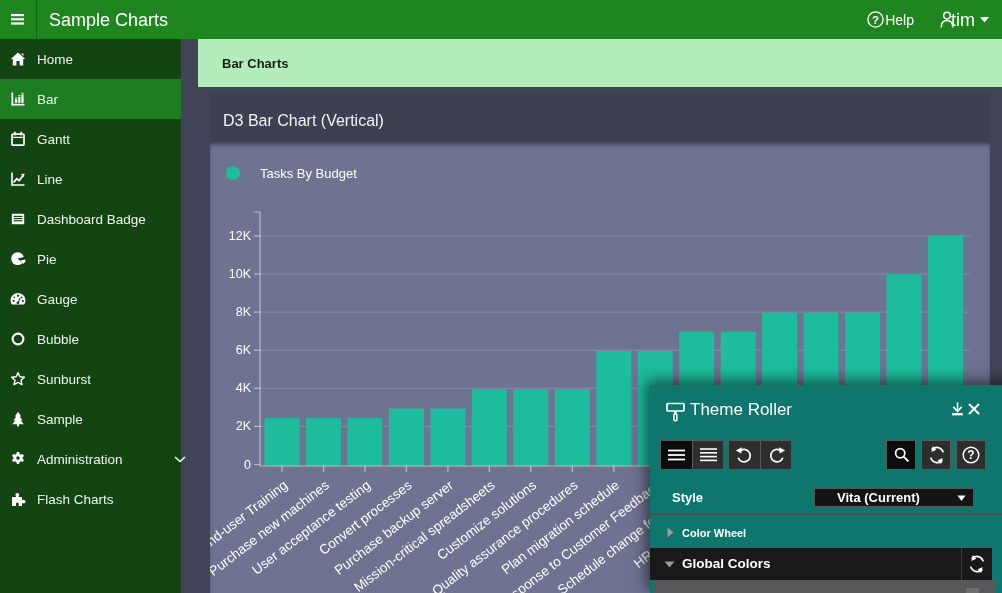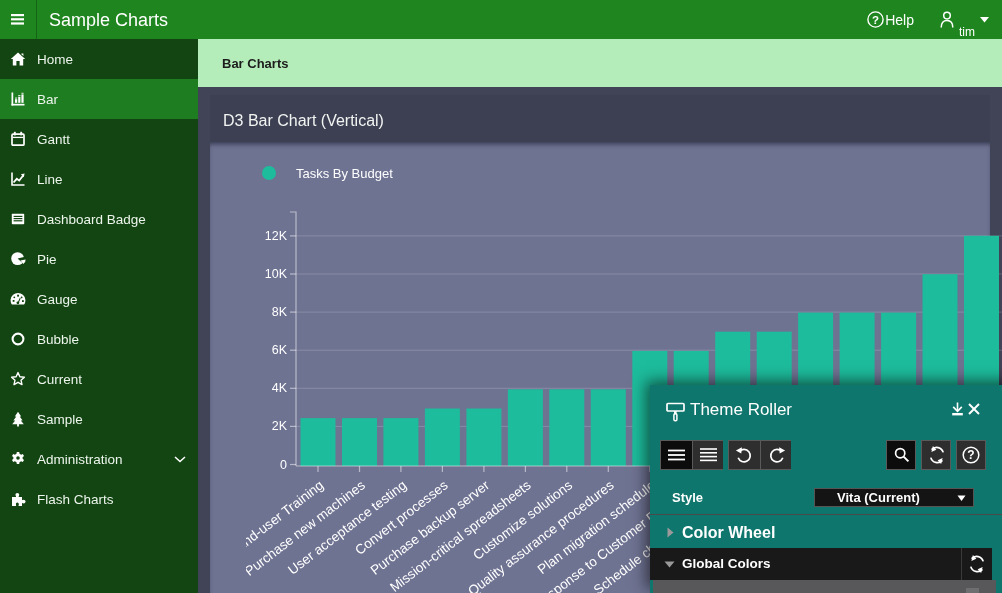--- a/index.html
+++ b/index.html
@@ -7,32 +7,32 @@
   body { position:relative; background:#414356; }
   .abs { position:absolute; }
 
   
   #topbar { position:absolute; left:0; top:0; width:1002px; height:39px; background:#1F861F;text-align:center; }
   #topbar .divider { position:absolute; left:36px; top:0; width:1px; height:39px; background:rgba(0,40,0,0.35); }
   #title { position:absolute; left:49px; top:0; height:39px; line-height:40px; color:#fff; font-size:18px; }
   #helpwrap { position:absolute; right:0; top:0; height:39px; color:#fff; }
 
   
-  #sidebar { position:absolute; left:0; top:39px; width:198px; height:554px; background:#124511; }
+  #sidebar { position:absolute; left:0; top:39px; width:181px; height:554px; background:#124511; }
   .navitem { position:relative; height:40px; color:#EDF5ED; font-size:13.5px; }
   .navitem .ic { position:absolute; left:10px; top:12px; width:16px; height:16px; }
   .navitem .lbl { position:absolute; left:37px; top:0; line-height:41px; white-space:nowrap; }
   .navitem.sel { background:#1E7D20; }
 
   
   #crumb { position:absolute; left:198px; top:39px; width:804px; height:48px; background:#B5EDBA;padding-left:12px; }
   #crumb span { position:absolute; left:24px; top:0; line-height:49px; font-size:13px; font-weight:bold; color:#1c1c1c; }
   #panel-h { position:absolute; left:210px; top:95px; width:780px; height:47px; background:#3C4052; }
   #panel-h span { position:absolute; left:13px; top:0; line-height:51px; font-size:16px; color:#F2F4F2; }
-  #chart { position:absolute; left:210px; top:142px; width:780px; height:451px; background:#6F7392; box-shadow: inset 0 4px 5px -2px rgba(42,46,66,0.85); padding-left: 36px; }
+  #chart { position:absolute; left:210px; top:142px; width:780px; height:451px; background:#6F7392; box-shadow: inset 0 4px 5px -2px rgba(42,46,66,0.85); }
 
   
   #roller { position:absolute; left:650px; top:385px; width:400px; height:208px; background:#0f766e;
             box-shadow:-4px -4px 14px rgba(0,0,0,0.55); color:#fff; overflow:hidden; }
 </style>
 </head>
 <body>
 
 <div id="topbar">
   <svg class="abs" style="left:11px;top:14px" width="14" height="11" viewBox="0 0 14 11">
@@ -45,21 +45,21 @@
   <div id="helpwrap">
     <svg class="abs" style="right:118px;top:11px" width="17" height="17" viewBox="0 0 17 17">
       <circle cx="8.5" cy="8.5" r="7.6" fill="none" stroke="#fff" stroke-width="1.4"></circle>
       <text x="8.5" y="12.6" font-size="11.5" font-weight="bold" fill="#fff" text-anchor="middle">?</text>
     </svg>
     <span class="abs" style="right:88px;top:0;line-height:40px;font-size:14px">Help</span>
     <svg class="abs" style="right:48px;top:11px" width="14" height="17" viewBox="0 0 14 17">
       <circle cx="7" cy="4.6" r="3.3" fill="none" stroke="#fff" stroke-width="1.5"></circle>
       <path d="M1.2 16.5 C1.2 11.8 3.3 9.5 7 9.5 C10.7 9.5 12.8 11.8 12.8 16.5" fill="none" stroke="#fff" stroke-width="1.5"></path>
     </svg>
-    <span class="abs" style="right:27px;top:12px;line-height:40px;font-size:12px">tim</span>
+    <span class="abs" style="right:27px;top:0;line-height:40px;font-size:18px">tim</span>
     <svg class="abs" style="right:13px;top:17px" width="9" height="6" viewBox="0 0 9 6">
         <path d="M0 0 H9 L4.5 5.6 Z" fill="#fff"></path>
       </svg>
   </div>
 </div>
 
 <div id="sidebar">
   <div class="navitem">
       <svg class="ic" viewBox="0 0 16 16">
         <path fill="#fff" d="M8 1.6 L15.2 8 H13.2 V14.5 H9.6 V10 H6.4 V14.5 H2.8 V8 H0.8 Z M11.4 2.6 h2 v2.4 l-2-1.8 Z"></path>
@@ -139,21 +139,21 @@
   <div class="navitem">
       <svg class="ic" viewBox="0 0 16 16">
         <circle cx="8" cy="8" r="5.4" fill="none" stroke="#fff" stroke-width="2.1"></circle>
       </svg>
       <span class="lbl">Bubble</span>
     </div>
   <div class="navitem">
       <svg class="ic" viewBox="0 0 16 16">
         <path fill="none" stroke="#fff" stroke-width="1.4" stroke-linejoin="round" d="M8 1.6 L9.9 5.7 L14.4 6.2 L11 9.2 L12 13.6 L8 11.3 L4 13.6 L5 9.2 L1.6 6.2 L6.1 5.7 Z"></path>
       </svg>
-      <span class="lbl">Current</span>
+      <span class="lbl">Sunburst</span>
     </div>
   <div class="navitem">
       <svg class="ic" viewBox="0 0 16 16">
         <path fill="#fff" d="M8 0.8 L11.2 5.4 H9.7 L12.6 9.4 H10.8 L13.8 13.2 H8.9 V15.4 H7.1 V13.2 H2.2 L5.2 9.4 H3.4 L6.3 5.4 H4.8 Z"></path>
       </svg>
       <span class="lbl">Sample</span>
     </div>
   <div class="navitem">
       <svg class="ic" viewBox="0 0 16 16">
         <path fill="#fff" d="M6.8 1 h2.4 l0.3 1.8 a5.5 5.5 0 0 1 1.6 0.9 l1.7-0.7 1.2 2.1 -1.4 1.1 a5.5 5.5 0 0 1 0 1.6 l1.4 1.1 -1.2 2.1 -1.7-0.7 a5.5 5.5 0 0 1 -1.6 0.9 L9.2 13 H6.8 l-0.3-1.8 a5.5 5.5 0 0 1 -1.6-0.9 l-1.7 0.7 -1.2-2.1 1.4-1.1 a5.5 5.5 0 0 1 0-1.6 L2 5.1 3.2 3 l1.7 0.7 a5.5 5.5 0 0 1 1.6-0.9 Z M8 5.2 a1.8 1.8 0 1 0 0 3.6 a1.8 1.8 0 1 0 0-3.6 Z"></path>
@@ -356,21 +356,21 @@
     <svg class="abs" style="right:7px;top:6px" width="9" height="7" viewBox="0 0 9 7">
         <path d="M0.5 0.5 H8.5 L4.5 6 Z" fill="#fff"></path>
       </svg>
   </div>
 
   <div class="abs" style="left:0;top:129px;width:352px;height:1px;background:#4a4a4a"></div>
 
   <svg class="abs" style="left:17px;top:142px" width="7" height="11" viewBox="0 0 7 11">
       <path d="M0.5 0.5 L6.5 5.5 L0.5 10.5 Z" fill="#9a9a9a"></path>
     </svg>
-  <span class="abs" style="left:32px;top:134px;line-height:28px;font-size:16px;font-weight:bold;color:#fff">Color Wheel</span>
+  <span class="abs" style="left:32px;top:134px;line-height:28px;font-size:11px;font-weight:bold;color:#fff">Color Wheel</span>
 
   <div class="abs" style="left:0;top:163px;width:342px;height:32px;background:#191919">
     <svg class="abs" style="left:14px;top:13px" width="11" height="7" viewBox="0 0 11 7">
         <path d="M0.5 0.5 H10.5 L5.5 6.5 Z" fill="#9a9a9a"></path>
       </svg>
     <span class="abs" style="left:32px;top:0;line-height:32px;font-size:13.5px;font-weight:bold;color:#fff">Global Colors</span>
     <div class="abs" style="right:30px;top:0;width:1px;height:32px;background:#3a3a3a"></div>
     <svg class="abs" style="right:6px;top:7px" width="18" height="18" viewBox="0 0 18 18">
       <path d="M15.2 6.4 A6.8 6.8 0 0 0 3.6 3.6" fill="none" stroke="#fff" stroke-width="1.7"></path>
       <path d="M4.9 0.1 L3.4 6 L8.3 3.7 Z" fill="#fff"></path>

